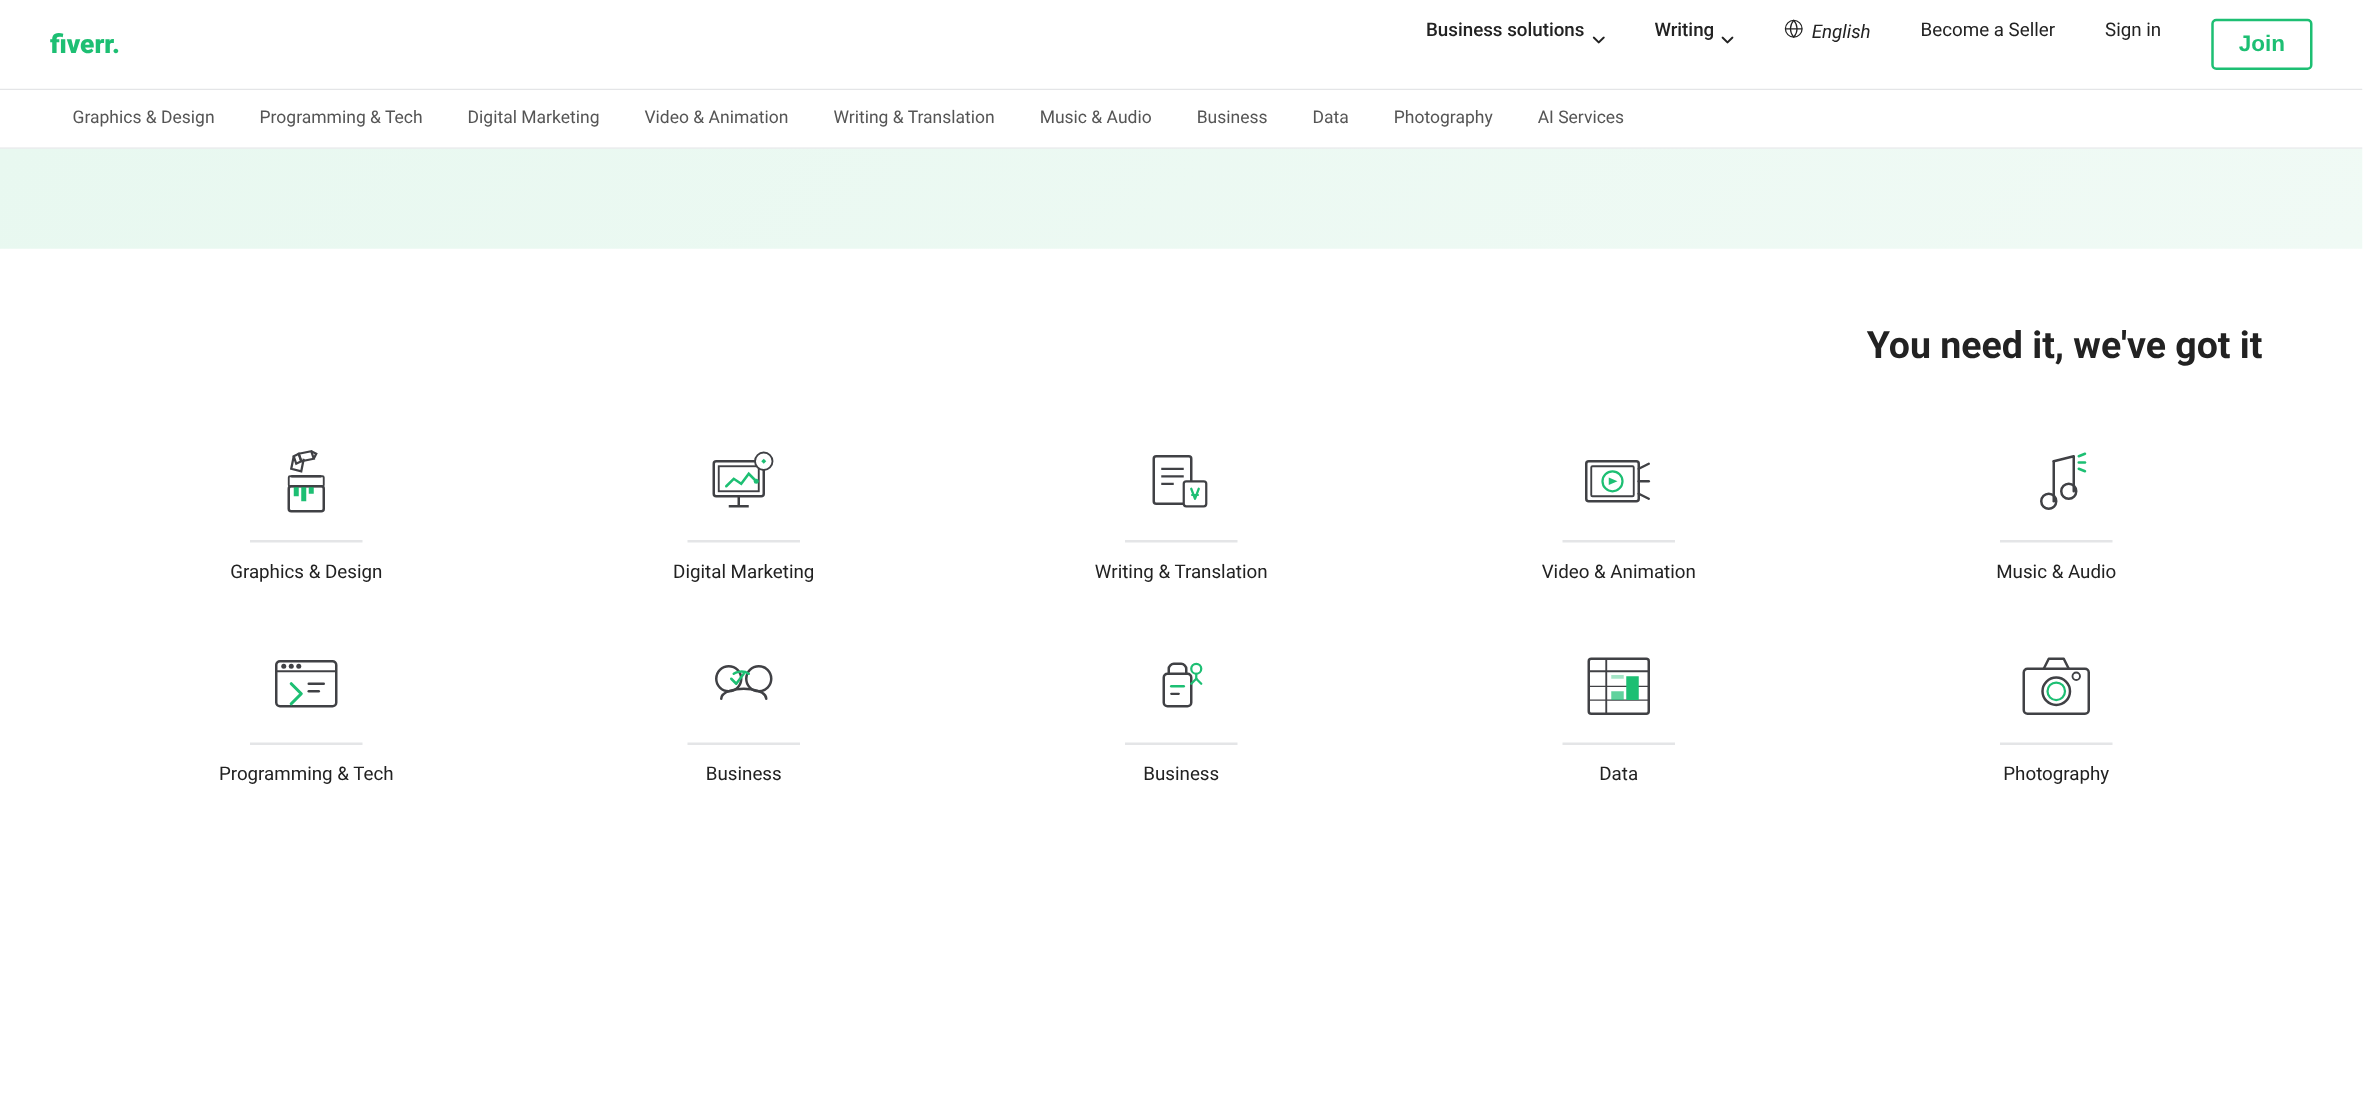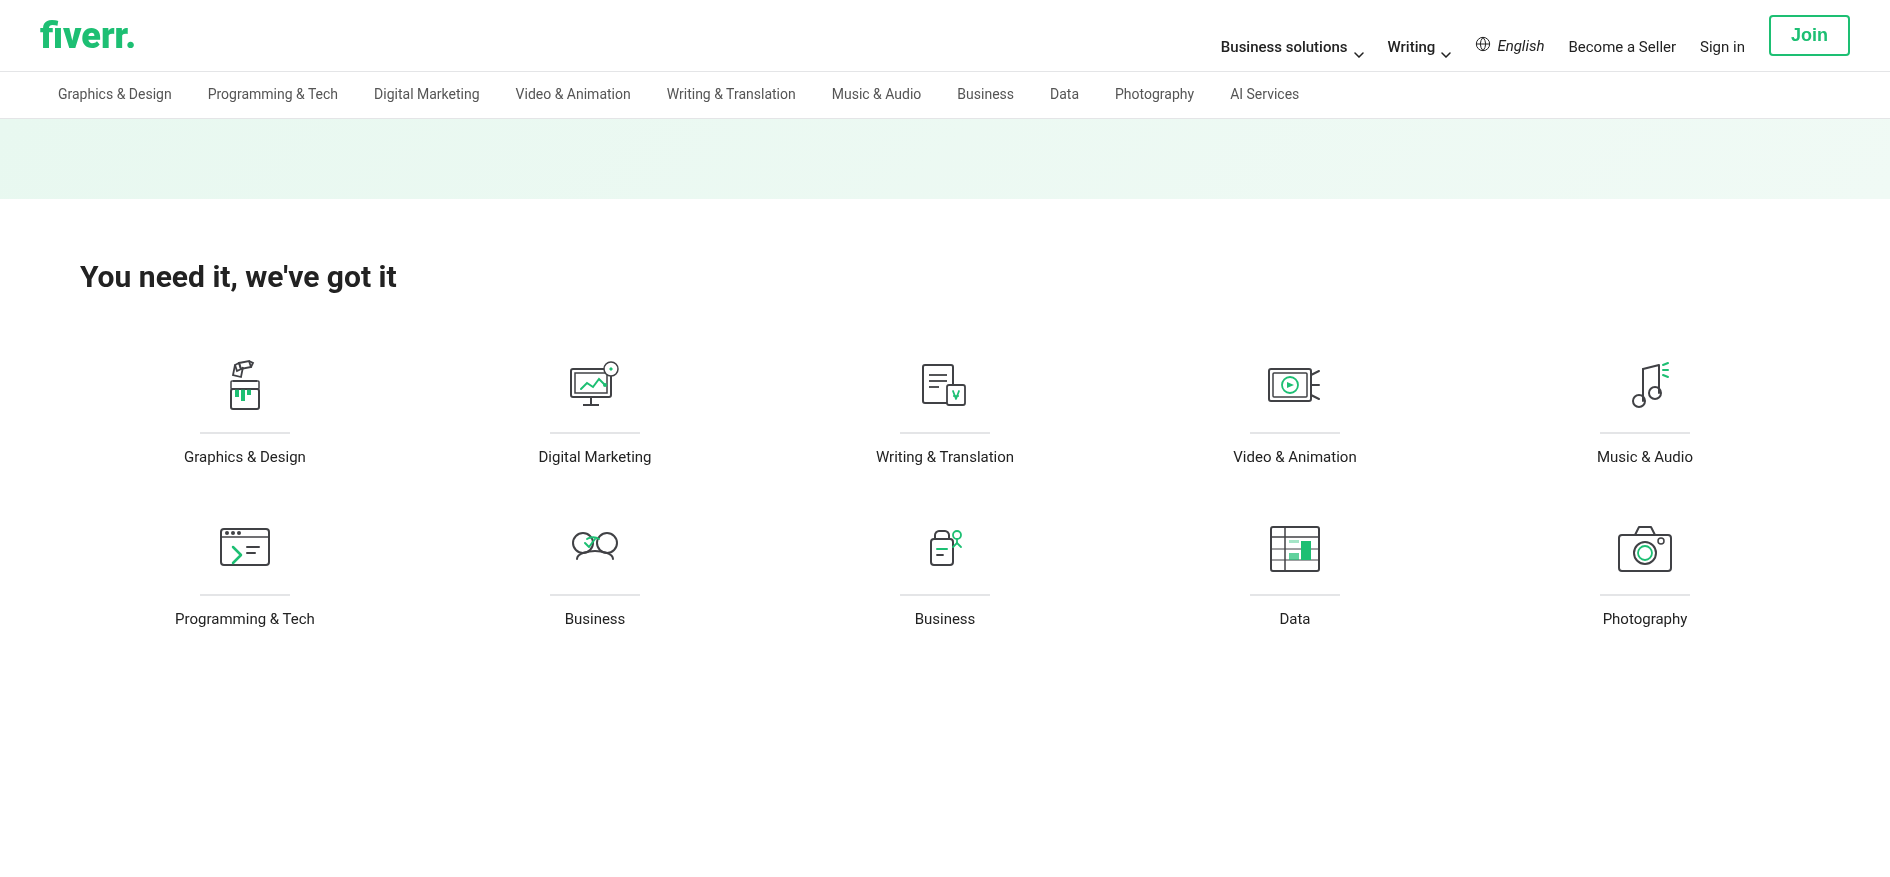--- a/index.html
+++ b/index.html
@@ -8,21 +8,21 @@
     
     .header {
       display: flex;
       align-items: center;
       padding: 0 40px;
       height: 72px;
       border-bottom: 1px solid #e4e5e7;
       gap: 16px;
     }
     .logo {
-      font-size: 36px;
+      font-size: 21px;
       font-weight: 900;
       color: #222;
       white-space: nowrap;
       margin-right: 12px;
     }
     .logo span { color: #1dbf73; }
     .search-bar {
       display: flex;
       flex: 1;
       max-width: 480px;
@@ -43,22 +43,22 @@
       border: none;
       cursor: pointer;
       padding: 0 18px;
       display: flex;
       align-items: center;
       justify-content: center;
     }
     .search-button svg { width: 18px; height: 18px; fill: #fff; }
     .nav-right {
       display: flex;
-      align-items: flex-end;
-      gap: 24px;
+      align-items: flex-start;
+      gap: 40px;
       margin-left: auto;
       font-size: 15px;
     }
     .nav-right a {
       text-decoration: none;
       color: #222;
       cursor: pointer;
       white-space: nowrap;
     }
     .dropdown-trigger {
@@ -122,20 +122,21 @@
 
     
     .main-content {
       padding: 60px 80px;
     }
     .section-title {
       font-size: 30px;
       font-weight: 700;
       margin-bottom: 50px;
       color: #222;
+      text-align: right;
     }
 
     
     .category-grid {
       display: grid;
       grid-template-columns: repeat(5, 1fr);
       gap: 30px 20px;
     }
     .category-card {
       display: flex;

